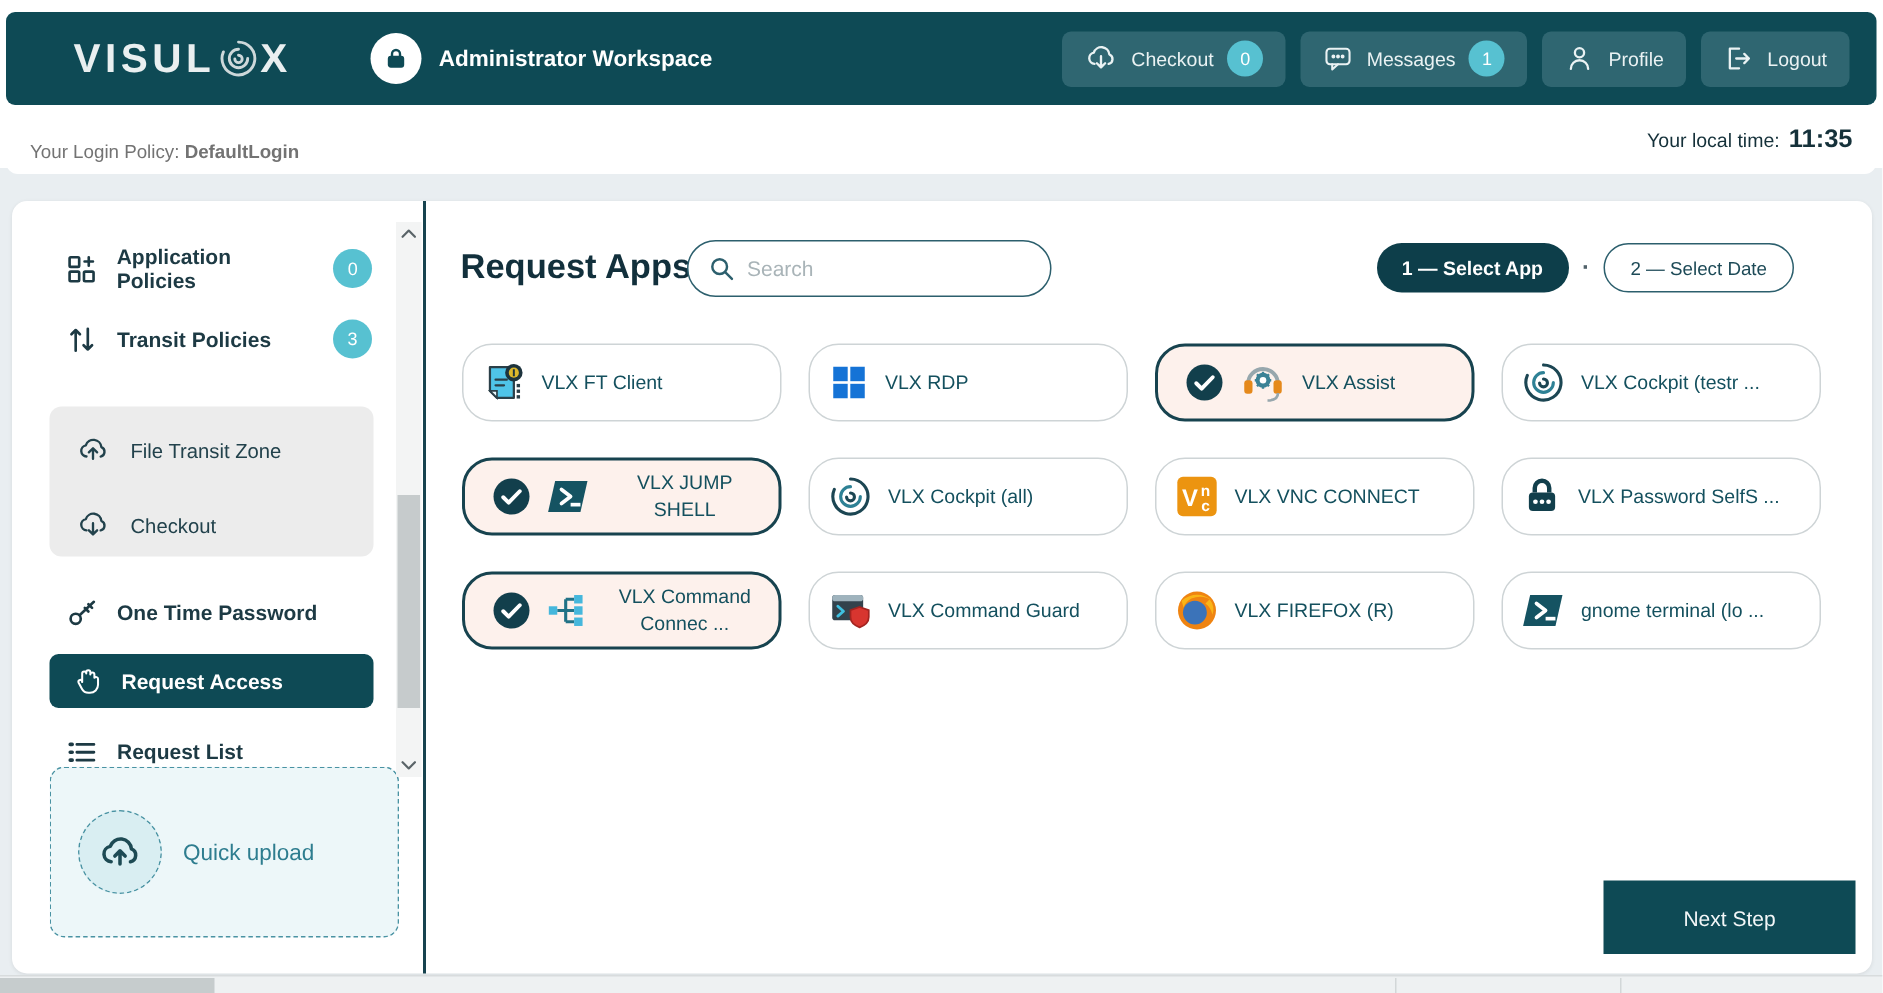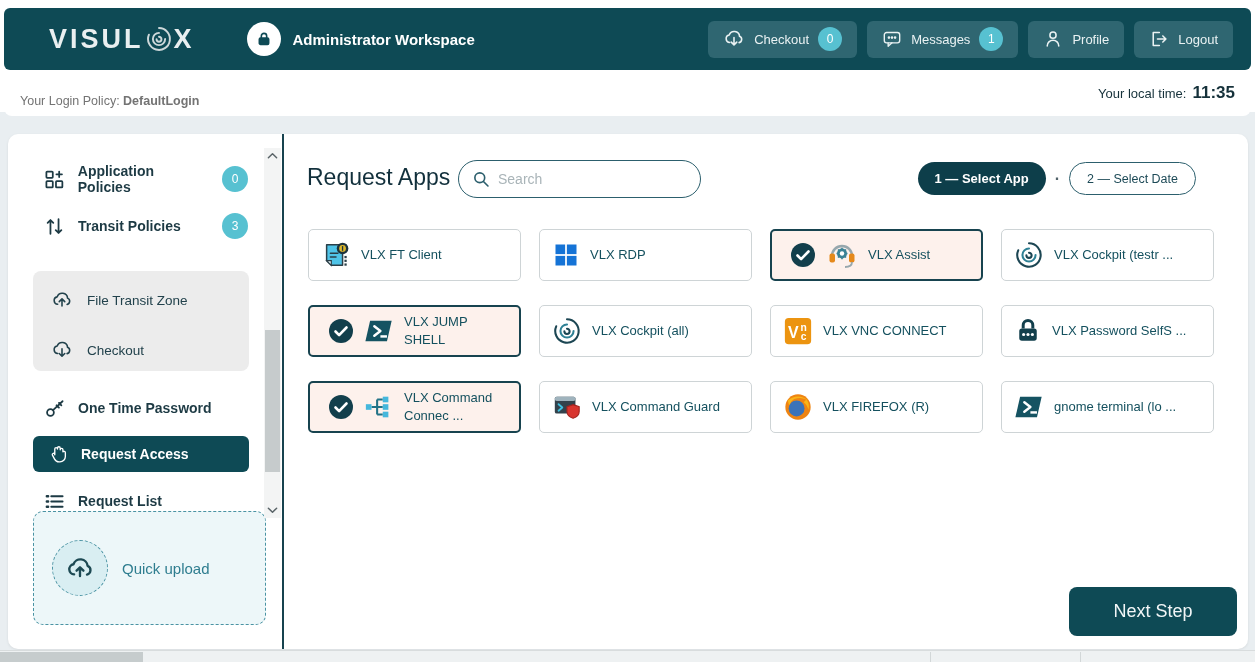--- a/index.html
+++ b/index.html
@@ -62,46 +62,46 @@
   .qu-label { color:#2e7d8f; font-size:15px; }
 
   
   .sb-track { position:absolute; left:256px; top:14px; width:17px; height:370px; background:#f3f4f4; }
   .sb-arrow { position:absolute; left:0; width:17px; height:16px; display:flex; align-items:center;
     justify-content:center; cursor:pointer; }
   .sb-thumb { position:absolute; left:1px; top:182px; width:15px; height:142px; background:#c6cbcc; cursor:grab; }
 
   
   .main { position:absolute; left:276px; top:0; right:0; height:100%; }
-  .page-title { position:absolute; left:23px; top:30px; font-size:23px; font-weight:400; color:#12303c; }
+  .page-title { position:absolute; left:23px; top:30px; font-size:23px; font-weight:700; color:#12303c; }
   .search-box { position:absolute; left:174px; top:26px; width:243px; height:38px;
     border:1.5px solid #2c5f6d; border-radius:19px; display:flex; align-items:center;
     gap:8px; padding:0 13px; background:#fff; }
   .search-box input { border:none; outline:none; flex:1; font-size:14px; color:#22424c;
     font-family:inherit; background:transparent; }
   .search-box input::placeholder { color:#a9b4b8; }
 
   .steps { position:absolute; right:52px; top:28px; display:flex; align-items:center; gap:9px; }
   .step-pill { height:33px; border-radius:17px; display:flex; align-items:center;
     padding:0 17px; font-size:13px; cursor:pointer; white-space:nowrap; }
   .step-pill.active { background:#0d3e4a; color:#fff; font-weight:bold; }
   .step-pill.inactive { background:#fff; color:#1d4a57; border:1.5px solid #2c5f6d; font-size:12.5px; }
   .step-dot { color:#51626a; font-weight:bold; }
 
   .app-grid { position:absolute; left:24px; top:95px; width:908px; display:grid;
     grid-template-columns:repeat(4, 213px); column-gap:18px; row-gap:24px; }
-  .app-card { min-height:52px; border:1px solid #ced4d6; border-radius:5px; background:#fff;
-    display:flex; align-items:center; gap:10px; padding:6px 10px 6px 12px; cursor:pointer; }
+  .app-card { min-height:52px; border:1px solid #ced4d6; border-radius:20px; background:#fff;
+    display:flex; align-items:center; gap:10px; padding:6px 10px 6px 12px; cursor:pointer;text-align:center; }
   .app-card.selected { border:2px solid #17434f; background:#fdf1ec; padding-left:18px; }
   .check-wrap { flex:0 0 auto; display:flex; }
   .app-icon { flex:0 0 auto; display:flex; }
   .app-name { font-size:13px; color:#14505e; line-height:1.35; }
 
   .next-btn { position:absolute; right:11px; bottom:13px; width:168px; height:49px;
-    background:#0e4a55; color:#f2f6f7; font-size:18px; border:none; border-radius:8px;
+    background:#0e4a55; color:#f2f6f7; font-size:14px; border:none; border-radius:0;
     cursor:pointer; font-family:inherit; }
 
   
   .bottom-strip { position:absolute; left:0; bottom:0; width:1255px; height:12px;
     background:#eef1f2; border-top:1px solid #d8dcdd; }
   .bottom-thumb { position:absolute; left:0; top:1px; height:11px; width:143px; background:#c6cccd; cursor:grab; }
   .bottom-sep { position:absolute; top:1px; height:11px; width:1px; background:#d2d7d8; }
 </style>
 </head>
 <body>

